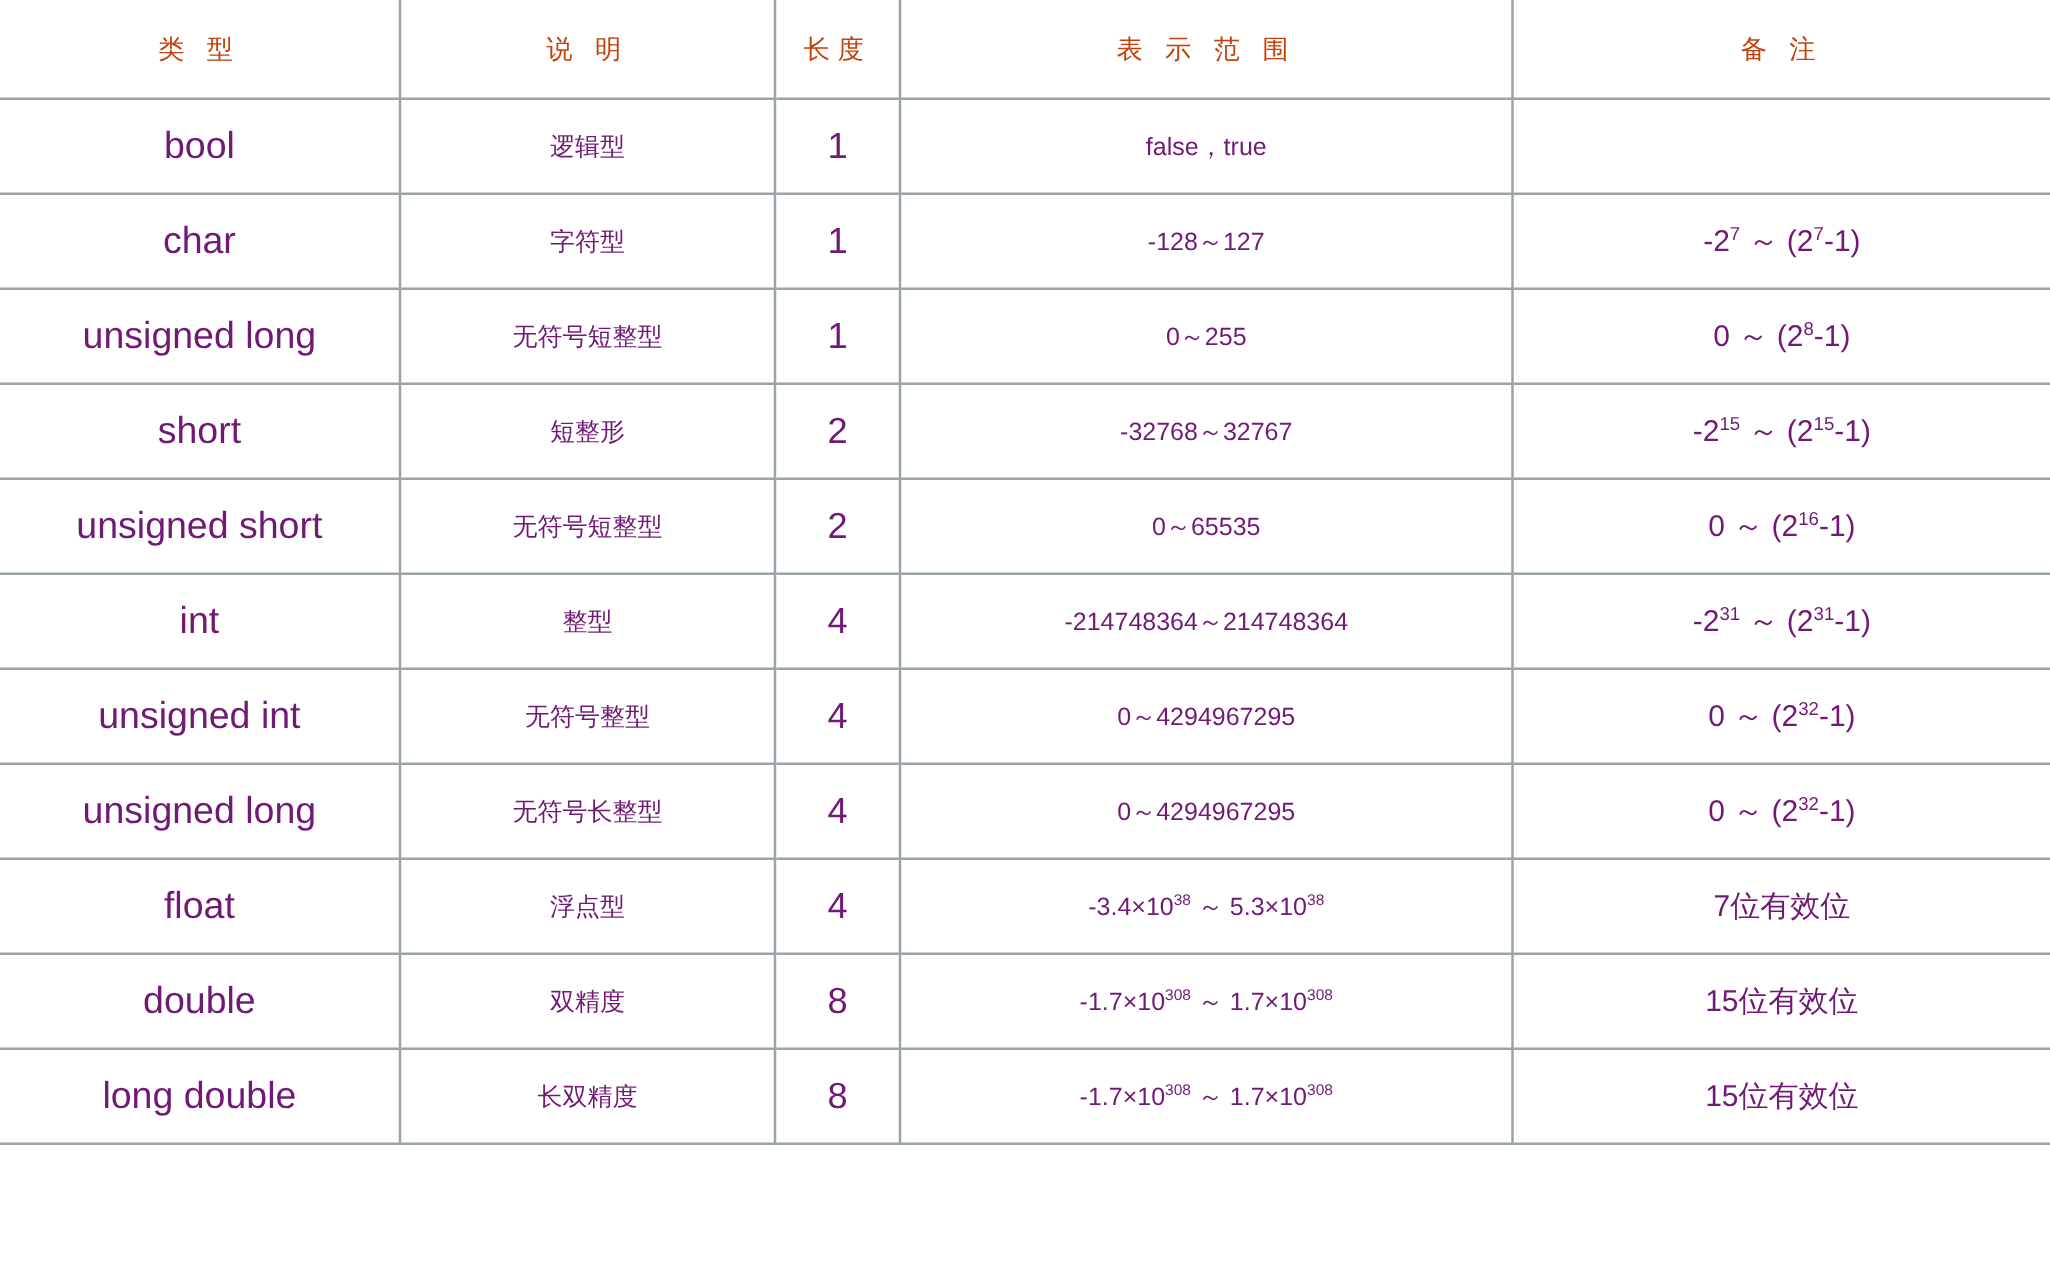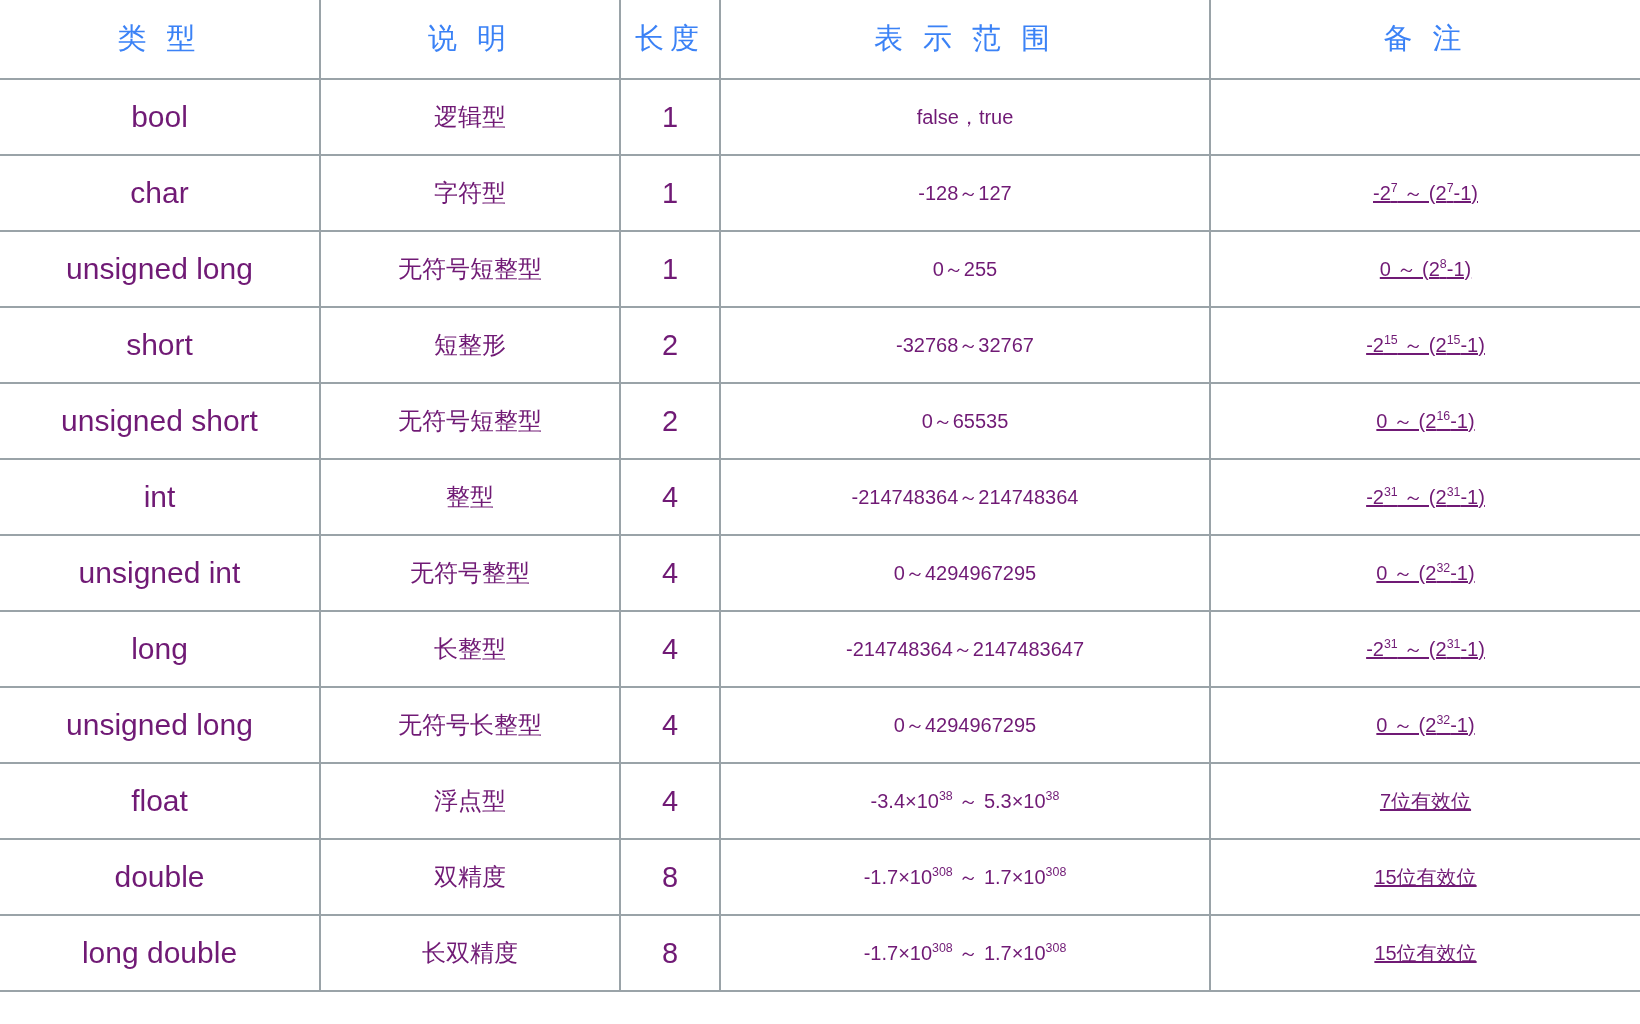--- a/index.html
+++ b/index.html
@@ -37,34 +37,34 @@
     padding: 0;
     font-weight: normal;
   }
   
   table.datatypes tr > *:first-child { border-left: none; }
   table.datatypes tr > *:last-child { border-right: none; }
   table.datatypes tr:first-child > * { border-top: none; }
 
   thead th {
     height: 78px;
-    font-size: 29px;
+    font-size: 21px;
     letter-spacing: 6px;
-    color: #3b82f6;
+    color: #c2410c;
   }
   tbody td {
     height: 74px;
     font-size: 29px;
     color: #701a75;
   }
   td.type-cell { font-size: 30px; }
-  td.desc-cell { font-size: 24px; }
+  td.desc-cell { font-size: 20px; }
   td.len-cell  { font-size: 29px; }
   td.range-cell { font-size: 20px; }
-  td.note-cell { font-size: 20px; text-decoration: underline; }
+  td.note-cell { font-size: 24px; }
 
   sup {
     font-size: 0.62em;
     vertical-align: super;
     line-height: 0;
   }
 </style>
 </head>
 <body>
 
@@ -137,27 +137,20 @@
       </tr>
 
       <tr>
         <td class="type-cell">unsigned int</td>
         <td class="desc-cell">无符号整型</td>
         <td class="len-cell">4</td>
         <td class="range-cell">0～4294967295</td>
         <td class="note-cell"><span>0 ～ (2</span><sup>32</sup><span>-1)</span></td>
       </tr>
 
-      <tr>
-        <td class="type-cell">long</td>
-        <td class="desc-cell">长整型</td>
-        <td class="len-cell">4</td>
-        <td class="range-cell">-214748364～2147483647</td>
-        <td class="note-cell"><span>-2</span><sup>31</sup><span> ～ (2</span><sup>31</sup><span>-1)</span></td>
-      </tr>
 
       <tr>
         <td class="type-cell">unsigned long</td>
         <td class="desc-cell">无符号长整型</td>
         <td class="len-cell">4</td>
         <td class="range-cell">0～4294967295</td>
         <td class="note-cell"><span>0 ～ (2</span><sup>32</sup><span>-1)</span></td>
       </tr>
 
       <tr>

